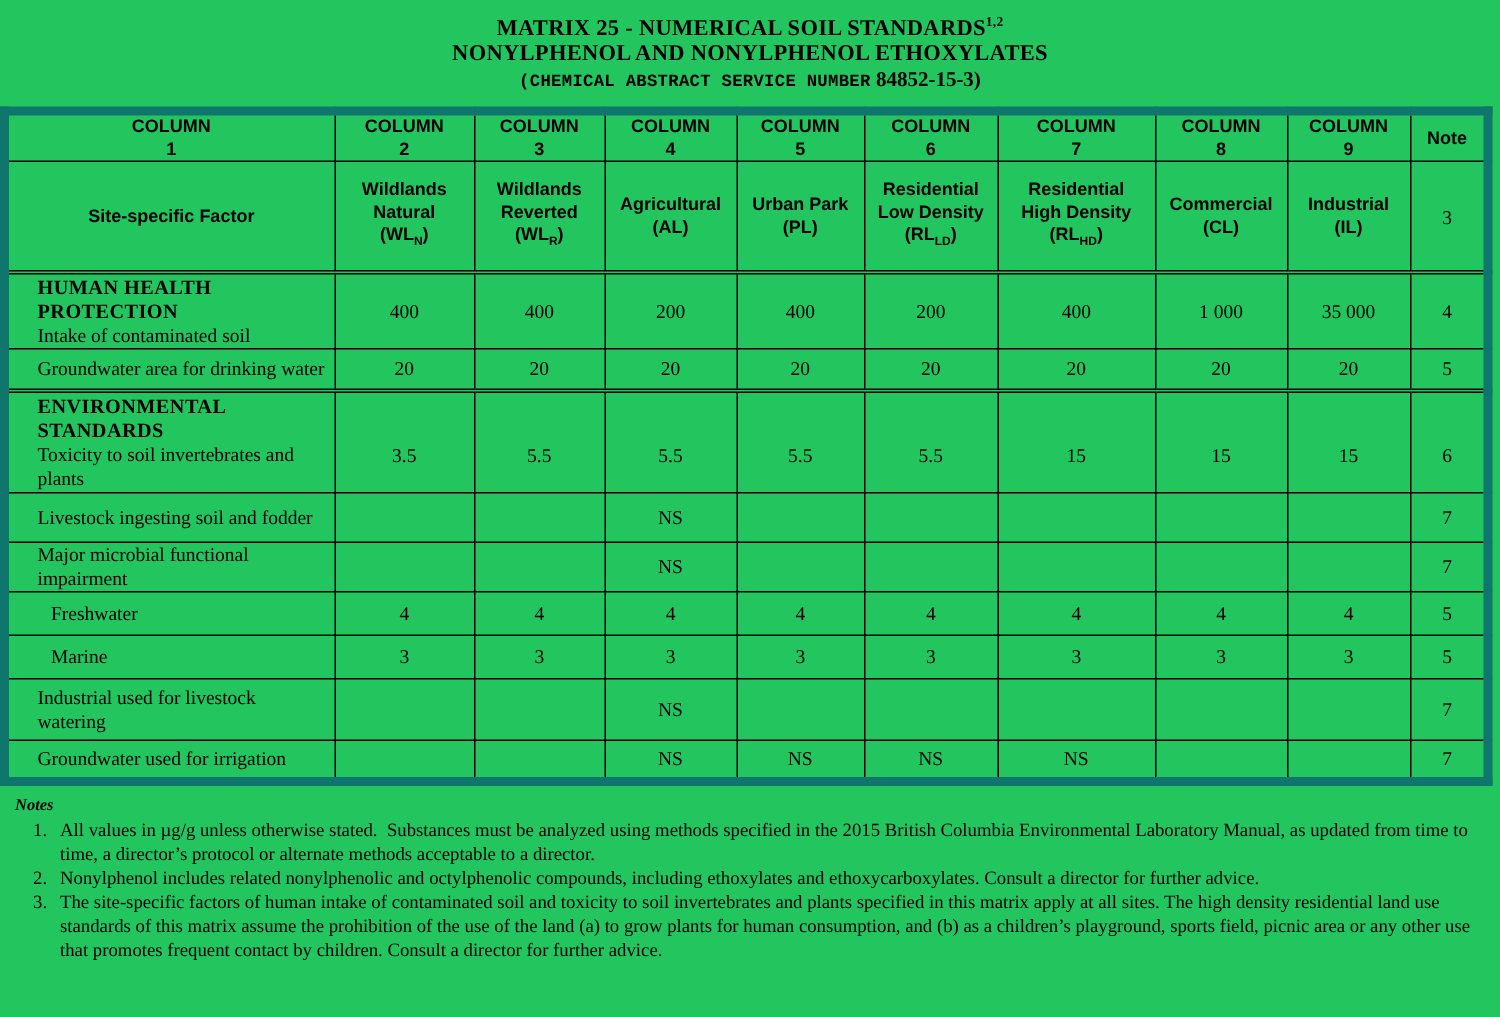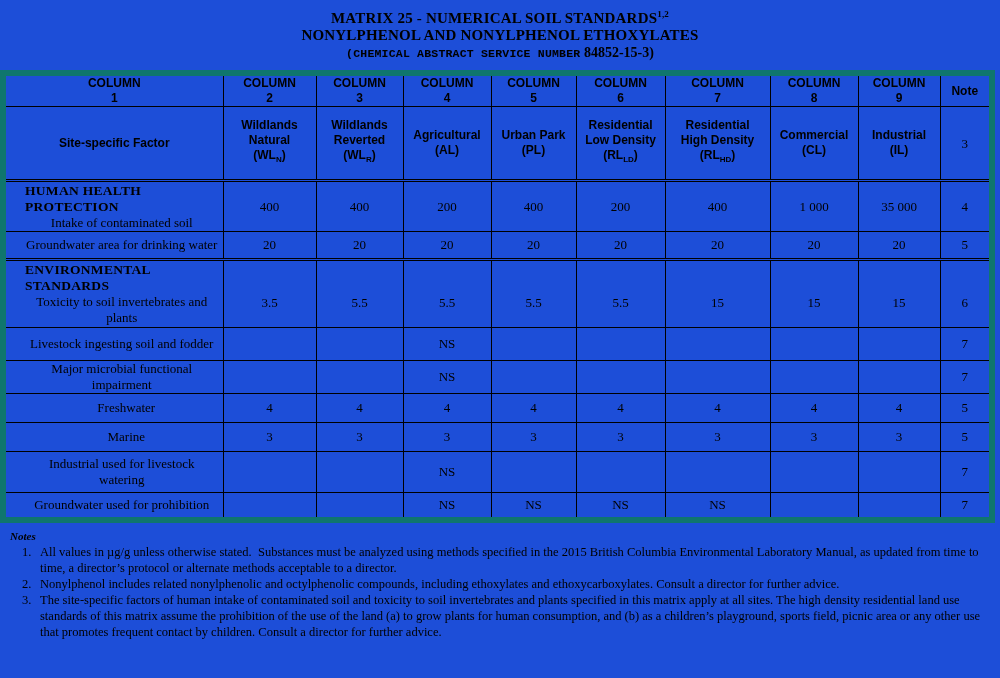--- a/index.html
+++ b/index.html
@@ -1,18 +1,18 @@
 <!DOCTYPE html>
 <html><head>
 <meta charset="utf-8">
 <style>
   * { box-sizing: border-box; }
   body { margin: 0; background: #e8e8e8; }
   .page {
-    width: 1000px; height: 678px; background: #1d4ed8; color: #000;
+    width: 1000px; height: 678px; background: #22c55e; color: #000;
     font-family: "Liberation Serif", serif; position: relative; overflow: hidden;
   }
   
   .doc-title { text-align: center; padding-top: 6px; line-height: 17px; }
   .t1, .t2 { font-weight: bold; font-size: 15px; letter-spacing: 0.2px; }
   .t1 sup { font-size: 9px; }
   .t3 { font-weight: bold; font-size: 14px; }
   .t3 .caps { font-size: 11.5px; letter-spacing: 0.2px; font-family: Liberation Mono, monospace; }
   
   table.matrix {
@@ -25,21 +25,21 @@
     text-align: center; vertical-align: middle; line-height: 15px;
   }
   thead sub, .abbr sub { font-size: 8px; }
   tr.colrow { height: 33px; }
   tr.factor-row { height: 74px; }
   tr.factor-row th { border-bottom: 3px double #000; }
   tr.factor-row .note-3 { font-family: "Liberation Serif", serif; font-weight: normal; font-size: 13px; }
   tbody td { font-size: 13px; line-height: 16px; vertical-align: middle; }
   td.label { text-align: left; padding-left: 19px; padding-right: 4px; }
   .section-line { font-weight: bold; white-space: pre-wrap; letter-spacing: 0.3px; font-size: 13.5px; }
-  .factor-line { white-space: pre-wrap; text-align: center; }
+  .factor-line { white-space: pre-wrap; }
   .factor-line.indent { padding-left: 9px; }
   td.val, td.noteref { text-align: center; }
   tr.section-start td { border-top: 3px double #000; }
   tr.r0 { height: 46px; } tr.r1 { height: 28px; } tr.r2 { height: 68px; }
   tr.r3 { height: 33px; } tr.r4 { height: 33px; } tr.r5 { height: 43px; }
   tr.r6 { height: 29px; } tr.r7 { height: 29px; } tr.r8 { height: 41px; }
   tr.r9 { height: 27px; }
   tr.r0 td, tr.r2 td { vertical-align: top; }
   tr.r0 td.label, tr.r2 td.label { padding-top: 1px; }
   tr.r0 td.val, tr.r0 td.noteref { padding-top: 17px; }
@@ -269,21 +269,21 @@
           <td class="val">NS</td>
           <td class="val"></td>
           <td class="val"></td>
           <td class="val"></td>
           <td class="val"></td>
           <td class="val"></td>
           <td class="noteref">7</td>
         </tr>
         <tr class="r9">
           <td class="label">
-            <div class="factor-line">Groundwater used for prohibition</div>
+            <div class="factor-line">Groundwater used for irrigation</div>
           </td>
           <td class="val"></td>
           <td class="val"></td>
           <td class="val">NS</td>
           <td class="val">NS</td>
           <td class="val">NS</td>
           <td class="val">NS</td>
           <td class="val"></td>
           <td class="val"></td>
           <td class="noteref">7</td>

